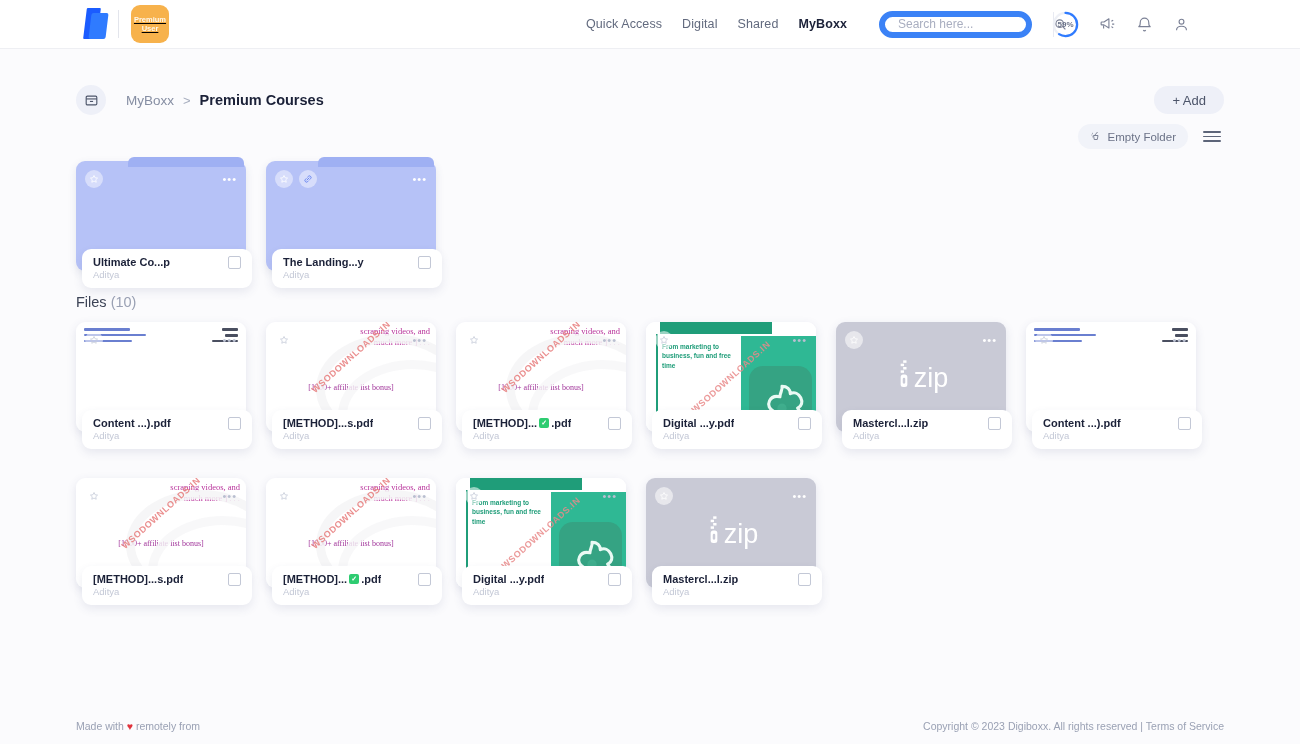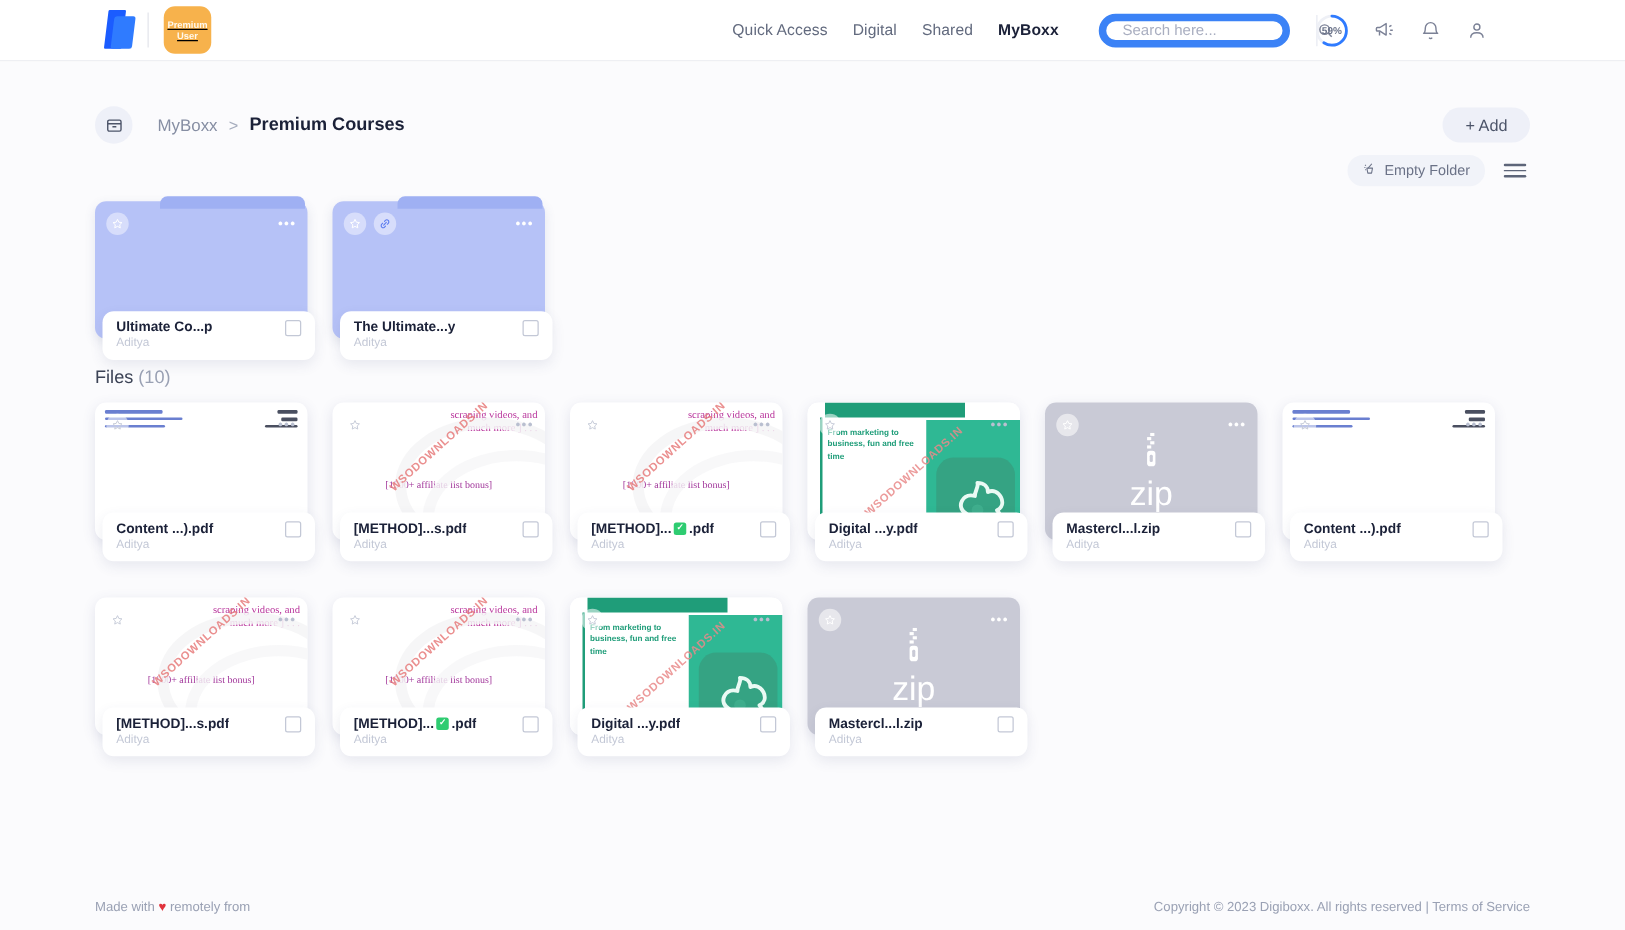--- a/index.html
+++ b/index.html
@@ -178,21 +178,21 @@
   }
   .dig .img .inner {
     position: absolute; left: 8px; top: 30px; right: 4px; bottom: -12px;
     background: #35a383; border-radius: 14px;
   }
   .dig .petal {
     position: absolute; left: 16px; top: 42px; width: 50px; height: 50px;
   }
   .dig .tick { position: absolute; right: 16px; top: 0; width: 2px; height: 16px; background: #fff; }
 
-  .zipart { position: absolute; inset: 0; display: flex; flex-direction: column; align-items: center; justify-content: center; }
+  .zipart { position: absolute; inset: 0; display: flex; align-items: center; justify-content: center; }
   .zipart .zlabel { font-size: 27px; color: #fff; font-weight: 400; line-height: 1; margin-top: 2px; }
 
   .watermark {
     position: absolute; left: 50%; top: 50%;
     transform: translate(-50%,-50%) rotate(-42deg);
     color: #e77c7c; font-size: 9px; font-weight: 700; letter-spacing: .6px;
     white-space: nowrap; opacity: .85; pointer-events: none;
   }
   .wm-green { color: #e98a8a; }
 
@@ -348,21 +348,21 @@
                 <path d="M9.5 14.5l5-5"></path>
                 <path d="M11 7.5l1.8-1.8a3.8 3.8 0 015.4 5.4L16.4 13"></path>
                 <path d="M13 16.5l-1.8 1.8a3.8 3.8 0 01-5.4-5.4L7.6 11"></path>
               </svg>
             </span>
         <span class="dots">•••</span>
       </div>
     </div>
     <div class="card-foot">
       <div class="meta">
-        <div class="card-name">The Ultimate...y</div>
+        <div class="card-name">The Landing...y</div>
         <div class="card-owner">Aditya</div>
       </div>
       <span class="cbox"></span>
     </div>
       </div>
     </div>
 
   <div class="section-title">
     <span>Files</span>
     <span class="cnt">(10)</span>

